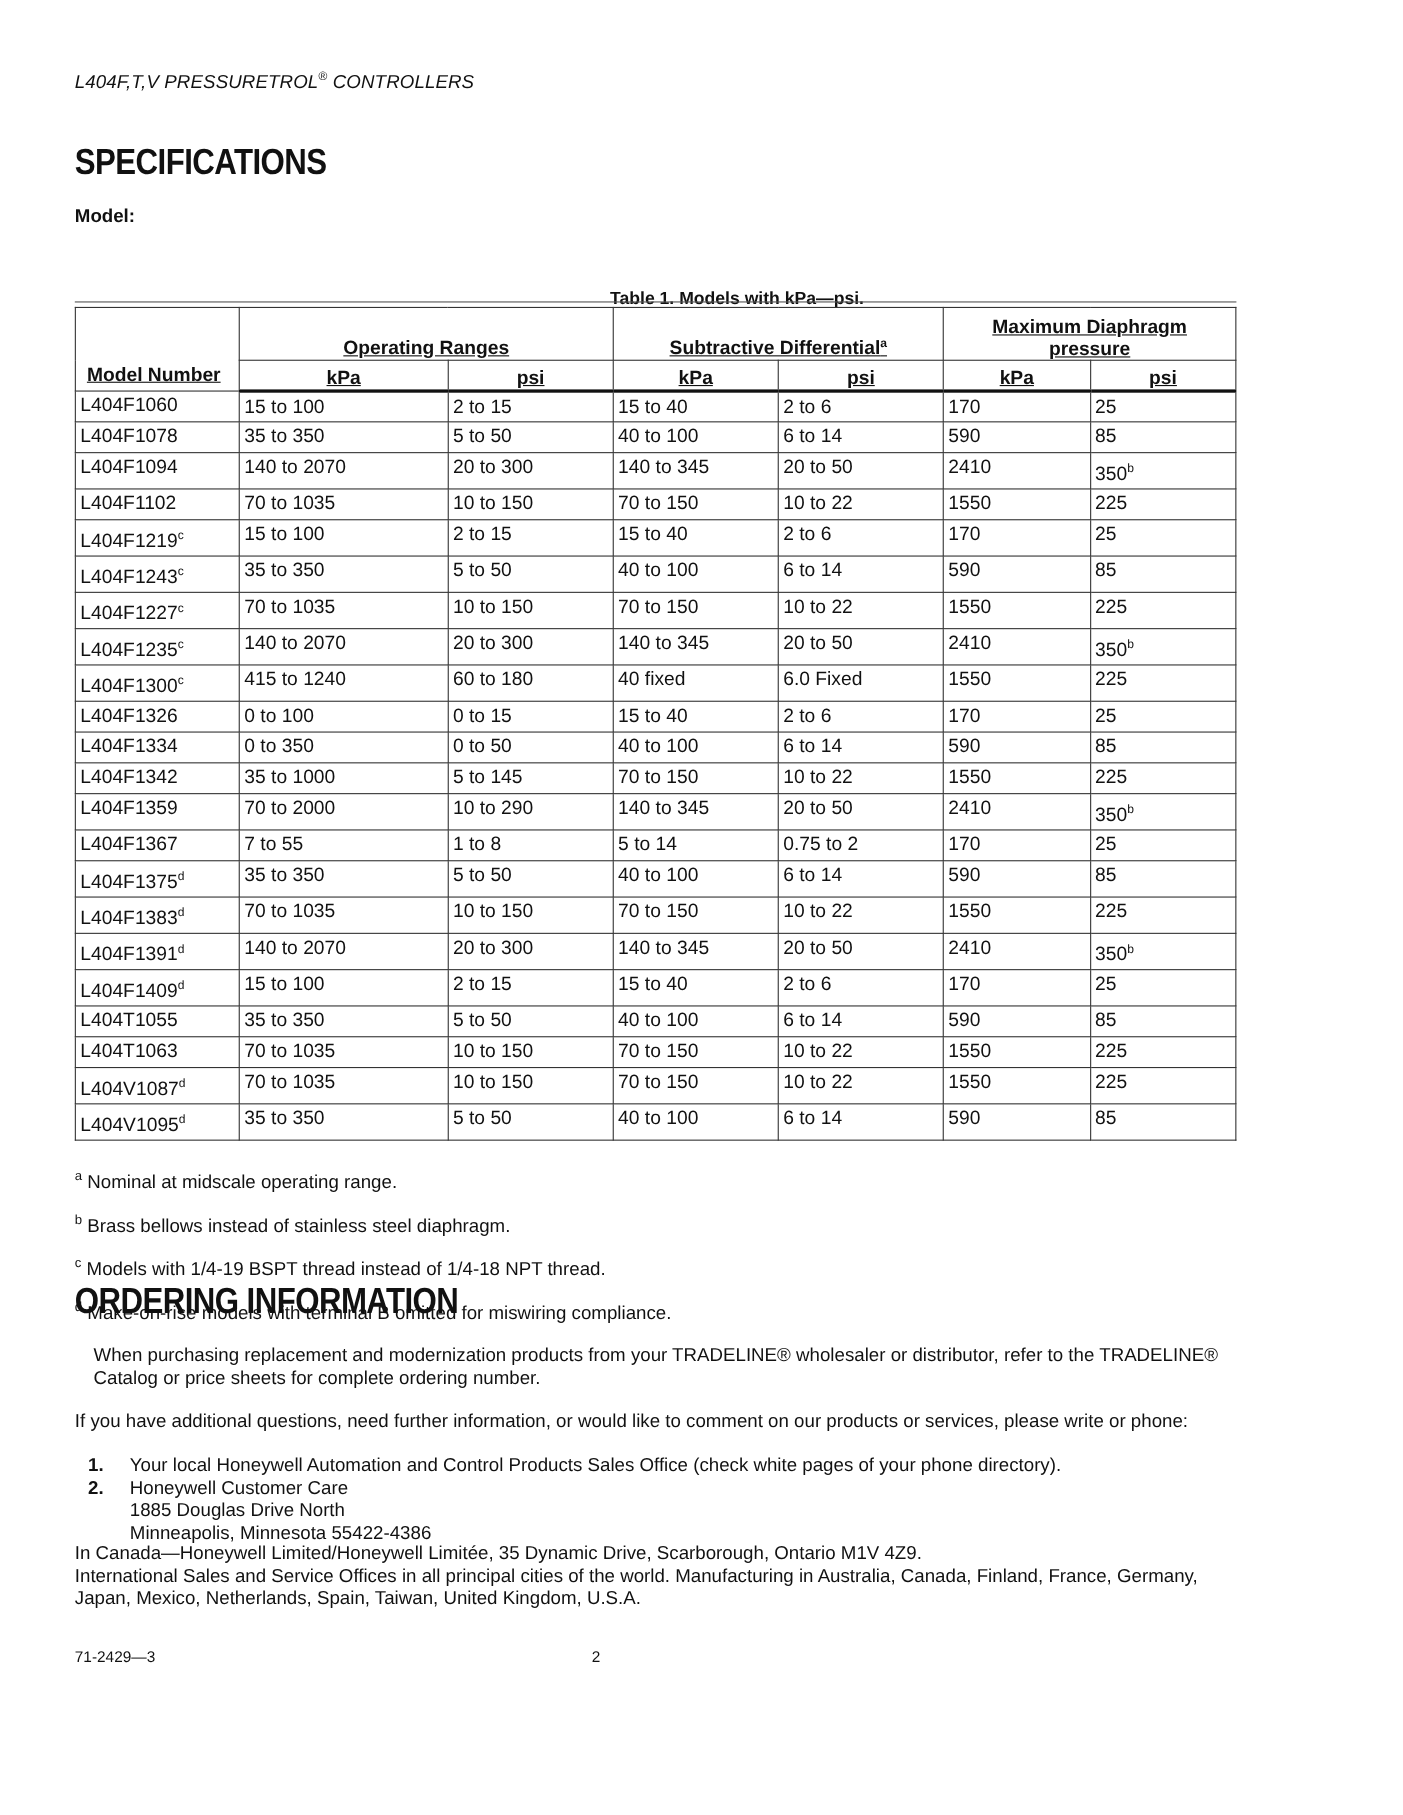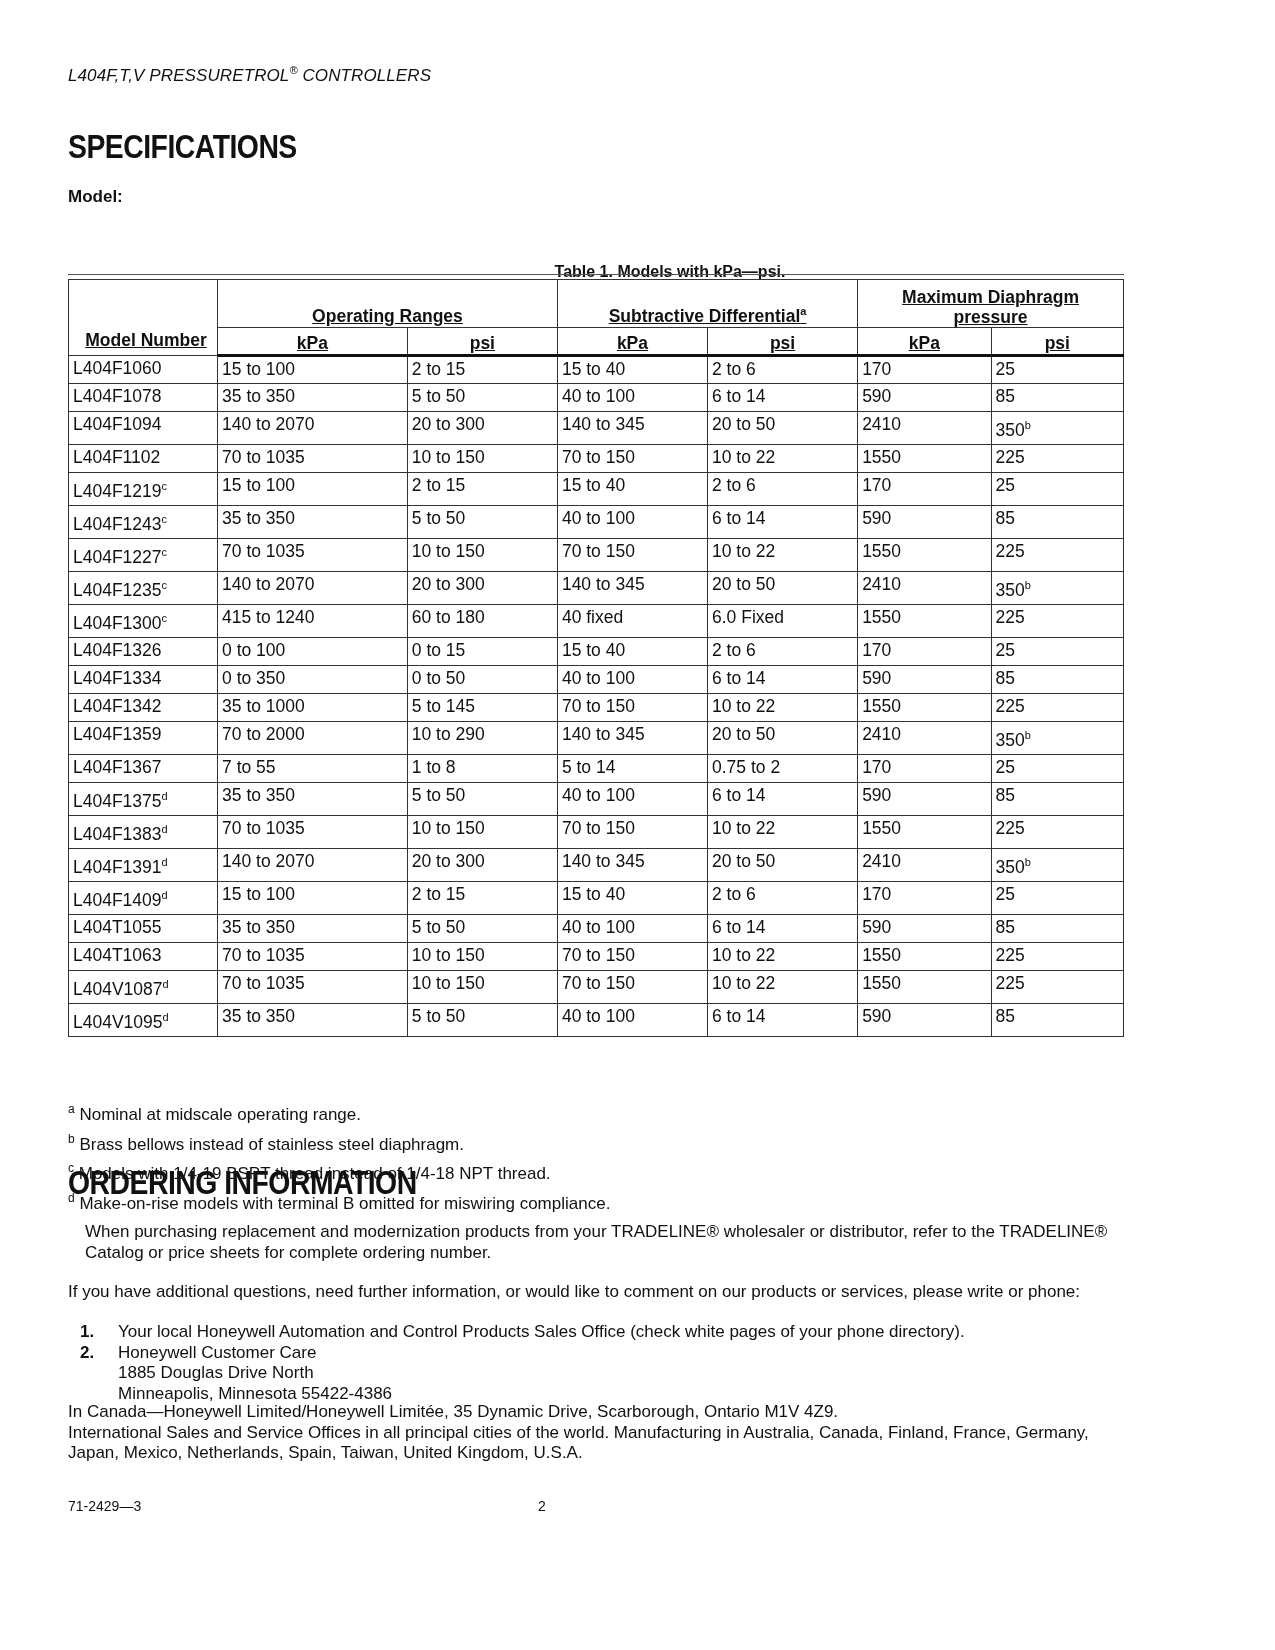--- a/index.html
+++ b/index.html
@@ -17,22 +17,22 @@
   .table-wrap { position: absolute; left: 68px; top: 274px; width: 1056px; border-top: 1px solid #555; padding-top: 4px; }
   table { border-collapse: collapse; width: 100%; font-size: 17.5px; table-layout: fixed; }
   th, td { border: 1.5px solid #333; padding: 0 4px; vertical-align: top; }
   th { font-weight: bold; text-align: center; vertical-align: bottom; text-decoration: underline; }
   .hdr-top th { height: 48px; }
   .hdr-sub th { height: 28px; border-bottom: 3.5px solid #111; }
   td { height: 28px; padding-top: 2px; text-align: left; }
   tr.tall td { height: 33px; }
   td sup, th sup { font-size: 11px; line-height: 0; }
   td .sup-cell { position: relative; top: 6px; }
-  th.model-col { text-align: center; padding-left: 10px; padding-bottom: 4px; }
-  .footnotes { position: absolute; left: 68px; top: 1097px; font-size: 17px; line-height: 25px; }
+  th.model-col { text-align: left; padding-left: 10px; padding-bottom: 4px; }
+  .footnotes { position: absolute; left: 68px; top: 1052px; font-size: 17px; line-height: 35px; }
   .footnotes sup { font-size: 12px; }
   .para { position: absolute; left: 68px; width: 1060px; font-size: 17px; line-height: 20.5px; }
   .p1 { top: 1222px; margin-left: 17px; }
   .p2 { top: 1282px; }
   .ol { position: absolute; left: 80px; top: 1322px; font-size: 17px; line-height: 20.5px; }
   .ol .item { display: flex; }
   .ol .num { font-weight: bold; width: 38px; }
   .ol .addr { padding-left: 38px; }
   .p3 { top: 1402px; }
   .footer-left { position: absolute; left: 68px; top: 1498px; font-size: 14px; }

